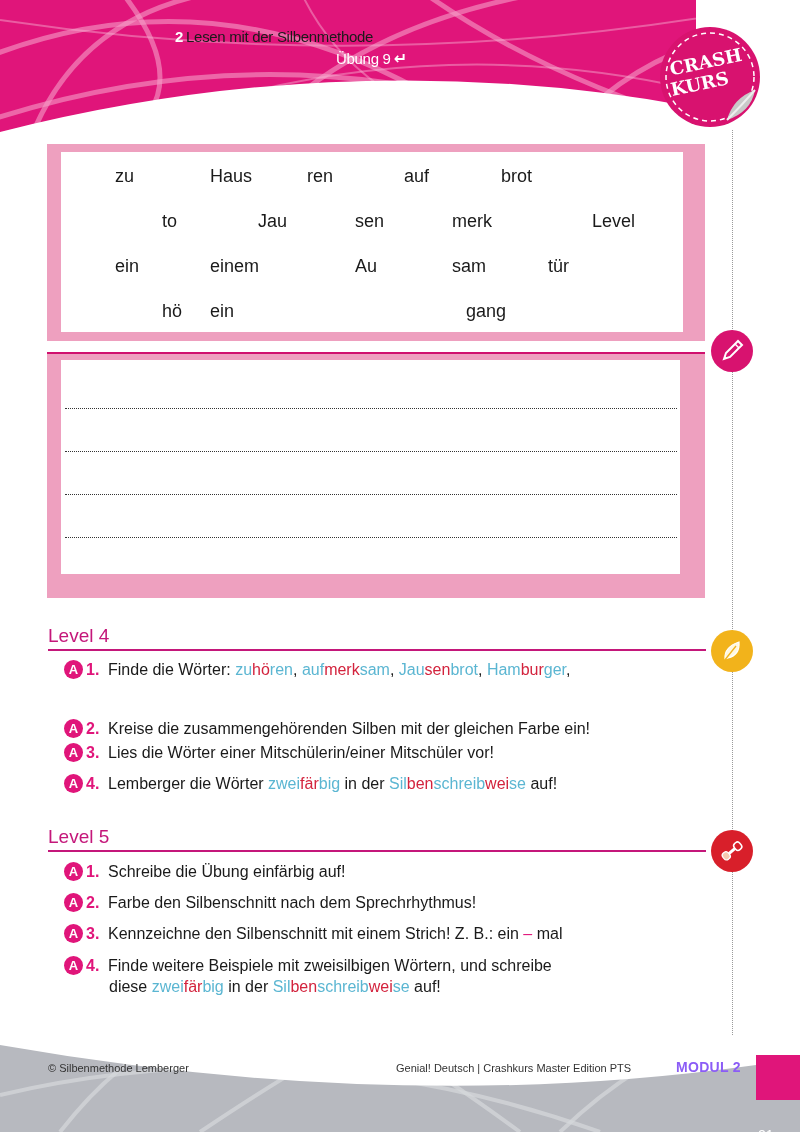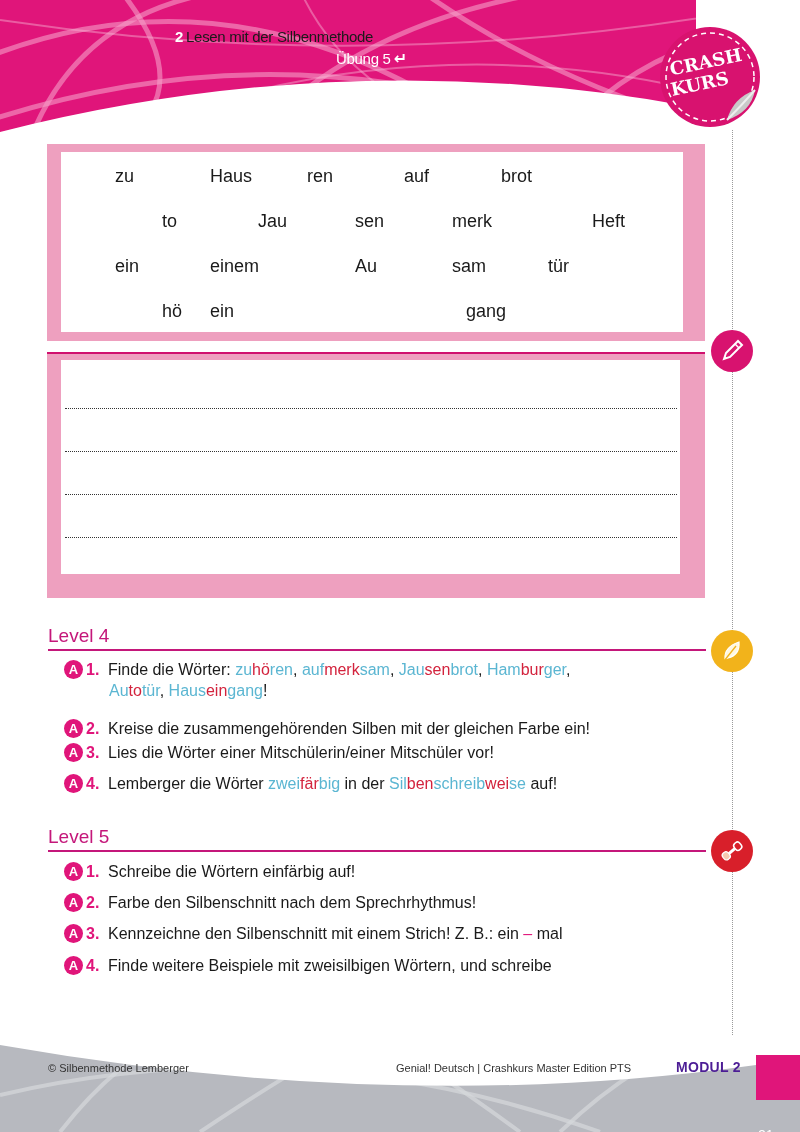--- a/index.html
+++ b/index.html
@@ -42,21 +42,21 @@
   .task .n { color: #e0157a; font-weight: bold; display: inline-block; width: 22px; margin-left: 3px; }
   .task .cont { display: block; padding-left: 45px; }
   .b { color: #5bb6d2; }
   .r { color: #d3233d; }
   .dash { color: #e0157a; }
 
   
   .footer { position: absolute; left: 0; top: 1035px; width: 800px; height: 97px; overflow: hidden; }
   .footer-copy { position: absolute; left: 48px; top: 1062px; font-size: 11px; color: #333; }
   .footer-book { position: absolute; left: 396px; top: 1062px; font-size: 11px; color: #333; }
-  .footer-mod { position: absolute; left: 676px; top: 1059px; font-size: 14px; font-weight: bold; color: #4c1d95; letter-spacing: 0.3px; }
+  .footer-mod { position: absolute; left: 676px; top: 1059px; font-size: 14px; font-weight: bold; color: #8b5cf6; letter-spacing: 0.3px; }
   .page-tab { position: absolute; left: 756px; top: 1055px; width: 44px; height: 45px; background: #e0157a; }
   .page-num { position: absolute; left: 758px; top: 1081px; font-size: 14px; color: #fff; margin-top: 46px; }
 </style>
 </head>
 <body>
 
 <div class="header">
   <svg class="bg" width="800" height="140" viewBox="0 0 800 140">
     <rect x="0" y="0" width="800" height="140" fill="#e0157a"></rect>
     <g fill="none" stroke="#f59cc6" stroke-opacity="0.6" stroke-width="5">
@@ -73,21 +73,21 @@
       <path d="M0 20 Q 400 80 800 0"></path>
       <path d="M100 140 Q 450 0 800 120"></path>
       <path d="M300 -10 Q 350 100 500 140"></path>
     </g>
     <path d="M0 140 L0 132 Q 360 40 720 112 L 800 120 L800 140 Z" fill="#ffffff"></path>
   </svg>
   <div class="header-title">
     <span class="num">2</span><span>Lesen mit der Silbenmethode</span>
   </div>
   <div class="header-sub">
-    <span>Übung 5</span><span class="arrow">↵</span>
+    <span>Übung 9</span><span class="arrow">↵</span>
   </div>
 </div>
 
 <svg class="badge" viewBox="0 0 110 110">
   <circle cx="55" cy="57" r="50" fill="#d8126f"></circle>
   <circle cx="55" cy="57" r="44" fill="none" stroke="#fff" stroke-width="1.5" stroke-dasharray="5 4"></circle>
   <path d="M72 100 Q 78 78 100 70 Q 96 92 72 100 Z" fill="#c9c9c9"></path>
   <path d="M72 100 Q 86 86 100 70" fill="none" stroke="#eee" stroke-width="2"></path>
   <text x="52" y="48" text-anchor="middle" font-family="DejaVu Serif, serif" font-weight="bold" font-size="18" fill="#fff" transform="rotate(-12 52 48)">CRASH</text>
   <text x="46" y="70" text-anchor="middle" font-family="DejaVu Serif, serif" font-weight="bold" font-size="18" fill="#fff" transform="rotate(-12 46 70)">KURS</text>
@@ -100,21 +100,21 @@
   <div class="syl-inner" id="syl-inner">
       <span class="syl" style="left: 54px; top: 14px;">zu</span>
       <span class="syl" style="left: 149px; top: 14px;">Haus</span>
       <span class="syl" style="left: 246px; top: 14px;">ren</span>
       <span class="syl" style="left: 343px; top: 14px;">auf</span>
       <span class="syl" style="left: 440px; top: 14px;">brot</span>
       <span class="syl" style="left: 101px; top: 59px;">to</span>
       <span class="syl" style="left: 197px; top: 59px;">Jau</span>
       <span class="syl" style="left: 294px; top: 59px;">sen</span>
       <span class="syl" style="left: 391px; top: 59px;">merk</span>
-      <span class="syl" style="left: 531px; top: 59px;">Heft</span>
+      <span class="syl" style="left: 531px; top: 59px;">Level</span>
       <span class="syl" style="left: 54px; top: 104px;">ein</span>
       <span class="syl" style="left: 149px; top: 104px;">einem</span>
       <span class="syl" style="left: 294px; top: 104px;">Au</span>
       <span class="syl" style="left: 391px; top: 104px;">sam</span>
       <span class="syl" style="left: 487px; top: 104px;">tür</span>
       <span class="syl" style="left: 101px; top: 149px;">hö</span>
       <span class="syl" style="left: 149px; top: 149px;">ein</span>
       <span class="syl" style="left: 405px; top: 149px;">gang</span>
     </div>
 </div>
@@ -140,21 +140,20 @@
 <div class="level-rule" style="top:649px; width:658px"></div>
 <div class="icon-circle" style="left:711px; top:630px; background:#f2b31b;">
   <svg width="28" height="28" viewBox="0 0 28 28">
       <path d="M7 22 Q 6 10 21 5 Q 22 18 10 21 Z" fill="#fff8e0" stroke="#fff" stroke-width="1.2"></path>
       <path d="M6 24 L18 9" stroke="#f2b31b" stroke-width="1.3"></path>
     </svg>
 </div>
 
 <div class="task" style="top:659px">
   <span class="a-badge">A</span><span class="n">1.</span><span>Finde die Wörter: </span><span><span class="b">zu</span><span class="r">hö</span><span class="b">ren</span></span><span>, </span><span><span class="b">auf</span><span class="r">merk</span><span class="b">sam</span></span><span>, </span><span><span class="b">Jau</span><span class="r">sen</span><span class="b">brot</span></span><span>, </span><span><span class="b">Ham</span><span class="r">bur</span><span class="b">ger</span></span><span>, </span>
-  <span class="cont"><span><span class="b">Au</span><span class="r">to</span><span class="b">tür</span></span><span>, </span><span><span class="b">Haus</span><span class="r">ein</span><span class="b">gang</span></span><span>!</span></span>
 </div>
 
 <div class="task" style="top:718px">
   <span class="a-badge">A</span><span class="n">2.</span><span>Kreise die zusammengehörenden Silben mit der gleichen Farbe ein!</span>
 </div>
 <div class="task" style="top:742px">
   <span class="a-badge">A</span><span class="n">3.</span><span>Lies die Wörter einer Mitschülerin/einer Mitschüler vor!</span>
 </div>
 <div class="task" style="top:773px">
   <span class="a-badge">A</span><span class="n">4.</span><span>Lemberger die Wörter </span><span><span class="b">zwei</span><span class="r">fär</span><span class="b">big</span></span><span> in der </span><span><span class="b">Sil</span><span class="r">ben</span><span class="b">schreib</span><span class="r">wei</span><span class="b">se</span></span><span> auf!</span>
@@ -166,30 +165,31 @@
   <svg width="28" height="28" viewBox="0 0 28 28">
       <g transform="rotate(-40 14 14)">
         <rect x="3" y="10" width="7" height="8" rx="3" fill="#f6c9b0" stroke="#fff" stroke-width="1.2"></rect>
         <rect x="18" y="10" width="7" height="8" rx="3" fill="none" stroke="#fff" stroke-width="1.5"></rect>
         <rect x="10" y="12.5" width="8" height="3" fill="#fff"></rect>
       </g>
     </svg>
 </div>
 
 <div class="task" style="top:861px">
-  <span class="a-badge">A</span><span class="n">1.</span><span>Schreibe die Wörtern einfärbig auf!</span>
+  <span class="a-badge">A</span><span class="n">1.</span><span>Schreibe die Übung einfärbig auf!</span>
 </div>
 <div class="task" style="top:892px">
   <span class="a-badge">A</span><span class="n">2.</span><span>Farbe den Silbenschnitt nach dem Sprechrhythmus!</span>
 </div>
 <div class="task" style="top:923px">
   <span class="a-badge">A</span><span class="n">3.</span><span>Kennzeichne den Silbenschnitt mit einem Strich! Z. B.: ein </span><span class="dash">–</span><span> mal</span>
 </div>
 <div class="task" style="top:955px">
   <span class="a-badge">A</span><span class="n">4.</span><span>Finde weitere Beispiele mit zweisilbigen Wörtern, und schreibe</span>
+  <span class="cont"><span>diese </span><span><span class="b">zwei</span><span class="r">fär</span><span class="b">big</span></span><span> in der </span><span><span class="b">Sil</span><span class="r">ben</span><span class="b">schreib</span><span class="r">wei</span><span class="b">se</span></span><span> auf!</span></span>
 </div>
 
 <svg class="footer" viewBox="0 0 800 97">
   <rect x="0" y="0" width="800" height="97" fill="#b7b9bf"></rect>
   <g fill="none" stroke="#d6d8dc" stroke-opacity="0.7" stroke-width="4">
     <path d="M60 97 Q 120 20 180 0"></path>
     <path d="M200 97 Q 300 30 360 0"></path>
     <path d="M380 0 Q 470 60 520 97"></path>
     <path d="M560 97 Q 640 20 720 0"></path>
     <path d="M0 60 Q 300 -10 600 97"></path>

